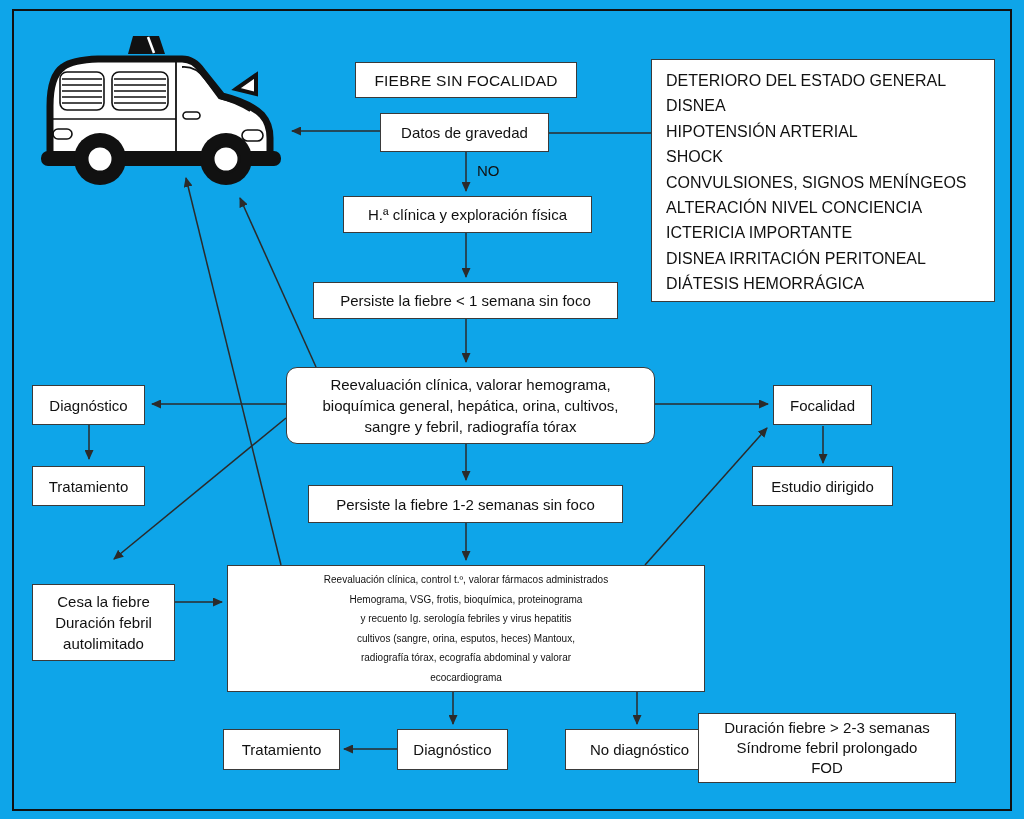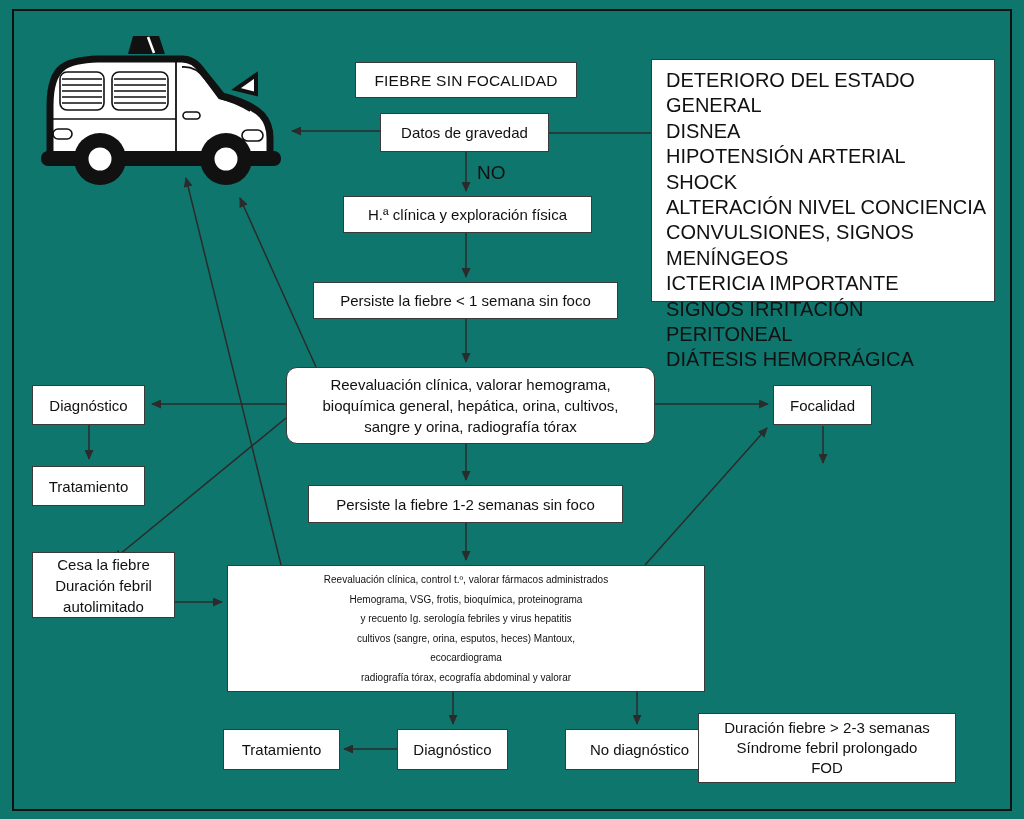--- a/index.html
+++ b/index.html
@@ -1,38 +1,38 @@
 <!DOCTYPE html>
 <html><head>
 <meta charset="utf-8">
 <style>
   html,body{margin:0;padding:0;background:#fff;}
   #canvas{
-    position:relative;width:1024px;height:819px;background:#0f766e;
+    position:relative;width:1024px;height:819px;background:#0ea5e9;
     font-family:"Liberation Sans", sans-serif;color:#111;overflow:hidden;
   }
   #frame{position:absolute;left:12px;top:9px;width:996px;height:798px;border:2px solid #111;}
   .box{
     position:absolute;border:1.5px solid #3a3a3a;background:#fff;
     display:flex;align-items:center;justify-content:center;
     text-align:center;font-size:15px;line-height:19px;color:#111;
     box-sizing:border-box;z-index:3;
   }
   .box.multi{flex-direction:column;}
   .box.multi > div{width:100%;}
   .list-box{
     position:absolute;border:1.5px solid #3a3a3a;background:#fff;
     display:flex;flex-direction:column;align-items:flex-start;justify-content:flex-start;
-    text-align:left;font-size:20px;line-height:25.4px;padding:8px 6px 0 14px;
+    text-align:left;font-size:16px;line-height:25.4px;padding:8px 6px 0 14px;
     box-sizing:border-box;z-index:3;
   }
   .title-box{font-size:15.5px;letter-spacing:.2px;}
   .small-lh{line-height:21px;}
   .big-box{font-size:10px;line-height:19.5px;}
-  .edge-label{position:absolute;font-size:19px;z-index:4;background:transparent;}
+  .edge-label{position:absolute;font-size:15px;z-index:4;background:transparent;}
   #edges{position:absolute;left:0;top:0;width:1024px;height:819px;z-index:2;pointer-events:none;}
   #ambulance{position:absolute;left:36px;top:32px;width:252px;height:160px;z-index:3;}
 </style>
 </head>
 <body>
 
 <div id="canvas">
   <div id="frame"></div>
 
   <svg id="ambulance" viewBox="0 0 252 160" aria-hidden="true">
@@ -104,63 +104,64 @@
     </g>
   </svg>
 
   <div class="box title-box" style="left:355px;top:62px;width:222px;height:36px;">FIEBRE SIN FOCALIDAD</div>
 
   <div class="list-box" style="left:651px;top:59px;width:344px;height:243px;">
       <div>DETERIORO DEL ESTADO GENERAL</div>
       <div>DISNEA</div>
       <div>HIPOTENSIÓN ARTERIAL</div>
       <div>SHOCK</div>
+      <div>CONVULSIONES, SIGNOS MENÍNGEOS</div>
       <div>ALTERACIÓN NIVEL CONCIENCIA</div>
-      <div>CONVULSIONES, SIGNOS MENÍNGEOS</div>
       <div>ICTERICIA IMPORTANTE</div>
-      <div>SIGNOS IRRITACIÓN PERITONEAL</div>
+      <div>DISNEA IRRITACIÓN PERITONEAL</div>
       <div>DIÁTESIS HEMORRÁGICA</div>
     </div>
 
   <div class="box" style="left:380px;top:113px;width:169px;height:39px;">Datos de gravedad</div>
 
   <div class="edge-label" style="left:477px;top:162px;">NO</div>
 
   <div class="box" style="left:343px;top:196px;width:249px;height:37px;">H.ª clínica y exploración física</div>
 
   <div class="box" style="left:313px;top:282px;width:305px;height:37px;">Persiste la fiebre &lt; 1 semana sin foco</div>
 
   <div class="box multi small-lh" style="left:286px;top:367px;width:369px;height:77px;border-radius:11px;">
       <div>Reevaluación clínica, valorar hemograma,</div>
       <div>bioquímica general, hepática, orina, cultivos,</div>
-      <div>sangre y orina, radiografía tórax</div>
+      <div>sangre y febril, radiografía tórax</div>
     </div>
 
   <div class="box" style="left:32px;top:385px;width:113px;height:40px;">Diagnóstico</div>
 
   <div class="box" style="left:32px;top:466px;width:113px;height:40px;">Tratamiento</div>
 
   <div class="box" style="left:773px;top:385px;width:99px;height:40px;">Focalidad</div>
 
+  <div class="box" style="left:752px;top:466px;width:141px;height:40px;">Estudio dirigido</div>
 
   <div class="box" style="left:308px;top:485px;width:315px;height:38px;">Persiste la fiebre 1-2 semanas sin foco</div>
 
-  <div class="box multi small-lh" style="left:32px;top:552px;width:143px;height:66px;">
+  <div class="box multi small-lh" style="left:32px;top:584px;width:143px;height:77px;">
       <div>Cesa la fiebre</div>
       <div>Duración febril</div>
       <div>autolimitado</div>
     </div>
 
   <div class="box multi big-box" style="left:227px;top:565px;width:478px;height:127px;">
       <div>Reevaluación clínica, control t.º, valorar fármacos administrados</div>
       <div>Hemograma, VSG, frotis, bioquímica, proteinograma</div>
       <div>y recuento Ig. serología febriles y virus hepatitis</div>
       <div>cultivos (sangre, orina, esputos, heces) Mantoux,</div>
+      <div>radiografía tórax, ecografía abdominal y valorar</div>
       <div>ecocardiograma</div>
-      <div>radiografía tórax, ecografía abdominal y valorar</div>
     </div>
 
   <div class="box" style="left:223px;top:729px;width:117px;height:41px;">Tratamiento</div>
 
   <div class="box" style="left:397px;top:729px;width:111px;height:41px;">Diagnóstico</div>
 
   <div class="box" style="left:565px;top:729px;width:149px;height:41px;">No diagnóstico</div>
 
   <div class="box multi" style="left:698px;top:713px;width:258px;height:70px;line-height:20px;">
       <div>Duración fiebre &gt; 2-3 semanas</div>

